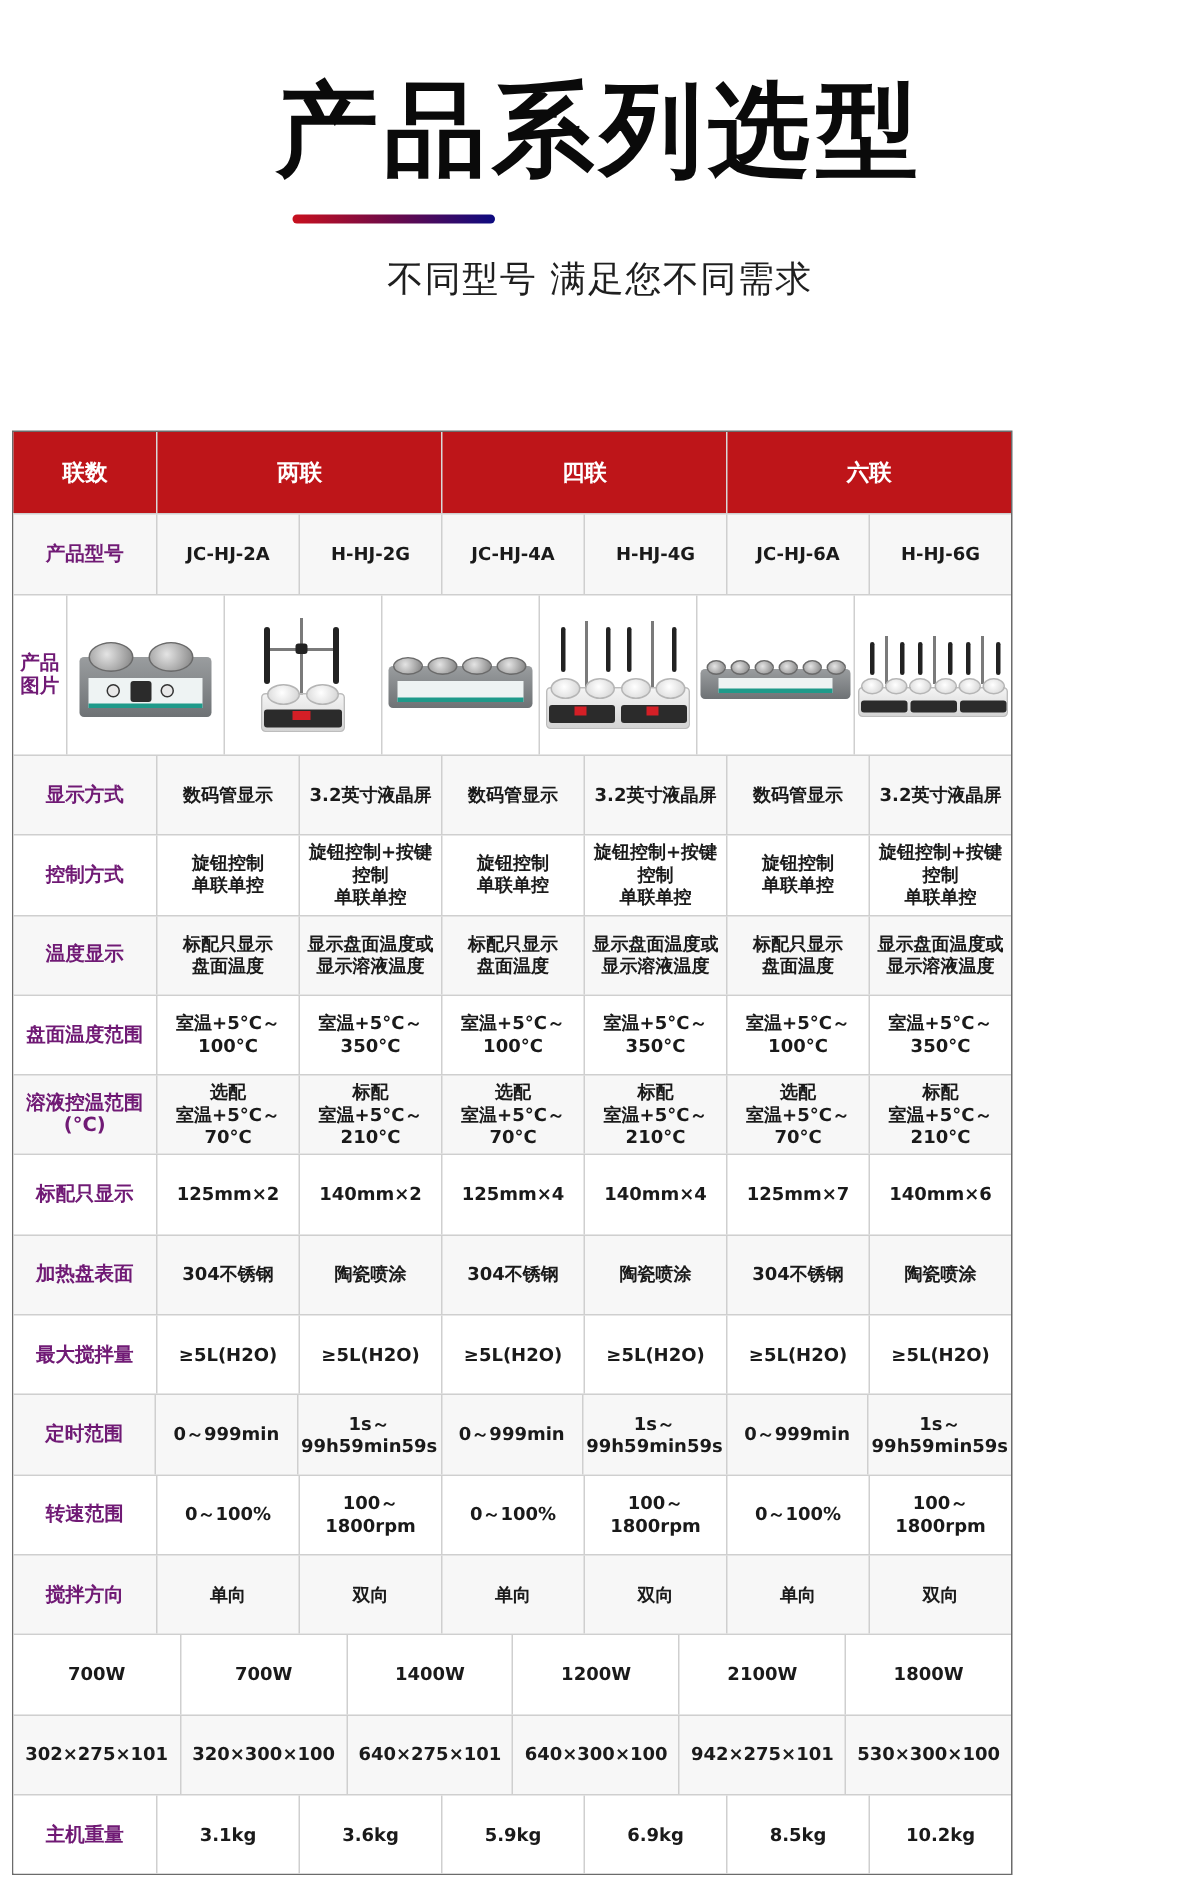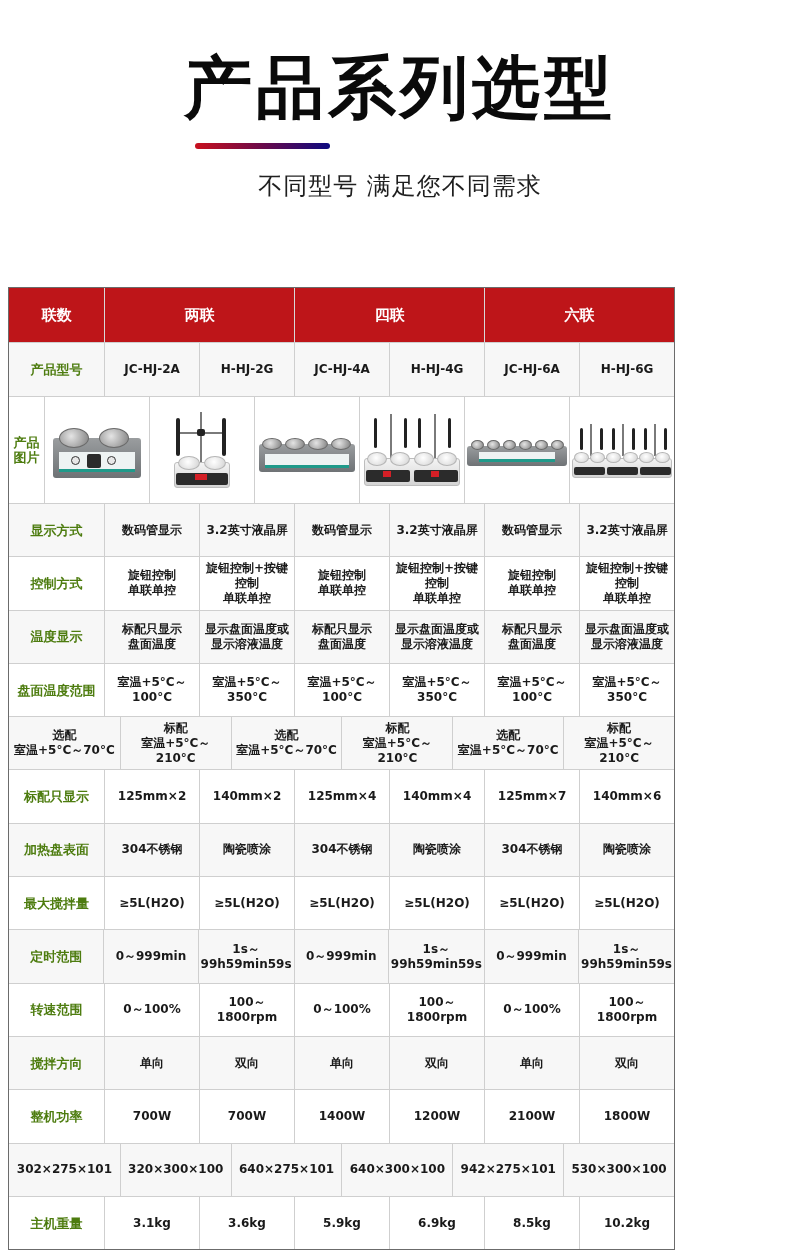--- a/index.html
+++ b/index.html
@@ -27,21 +27,21 @@
   .row:first-child { border-top: none; }
   .row.gray { background: #f7f7f7; }
   .row.white { background: #ffffff; }
 
   .cell {
     display: flex; align-items: center; justify-content: center; text-align: center;
     font-size: 12px; font-weight: bold; color: #1a1a1a; line-height: 15px;
     border-left: 1px solid #cfcfcf; white-space: pre-line; padding: 0 2px;
   }
   .cell:first-child { border-left: none; }
-  .cell.label { width: 112px; color: #4d7c0f; font-size: 13px; }
+  .cell.label { width: 112px; color: #701a75; font-size: 13px; }
   .cell.data { width: 111.8px; }
 
   .row.header { background: #be1519; height: 54px; border-top: none; }
   .row.header .cell { color: #ffffff; font-size: 15px; border-left: 1px solid #d8d8d8; }
   .row.header .cell:first-child { border-left: none; }
   .row.header .cell.group { width: 223.6px; }
 
   .row.h54 { height: 54px; }
   .row.h107 { height: 107px; }
   .row.h53 { height: 53.3px; }
@@ -245,20 +245,21 @@
     <div class="cell label">盘面温度范围</div>
     <div class="cell data">室温+5°C～100°C</div>
     <div class="cell data">室温+5°C～350°C</div>
     <div class="cell data">室温+5°C～100°C</div>
     <div class="cell data">室温+5°C～350°C</div>
     <div class="cell data">室温+5°C～100°C</div>
     <div class="cell data">室温+5°C～350°C</div>
   </div>
 
   <div class="row gray h53">
+    <div class="cell label">溶液控温范围(°C)</div>
     <div class="cell data">选配
 室温+5°C～70°C</div>
     <div class="cell data">标配
 室温+5°C～210°C</div>
     <div class="cell data">选配
 室温+5°C～70°C</div>
     <div class="cell data">标配
 室温+5°C～210°C</div>
     <div class="cell data">选配
 室温+5°C～70°C</div>
@@ -320,21 +321,20 @@
     <div class="cell label">搅拌方向</div>
     <div class="cell data">单向</div>
     <div class="cell data">双向</div>
     <div class="cell data">单向</div>
     <div class="cell data">双向</div>
     <div class="cell data">单向</div>
     <div class="cell data">双向</div>
   </div>
 
   <div class="row white h53">
-    <div class="cell label">整机功率</div>
     <div class="cell data">700W</div>
     <div class="cell data">700W</div>
     <div class="cell data">1400W</div>
     <div class="cell data">1200W</div>
     <div class="cell data">2100W</div>
     <div class="cell data">1800W</div>
   </div>
 
   <div class="row gray h53">
     <div class="cell data">302×275×101</div>

